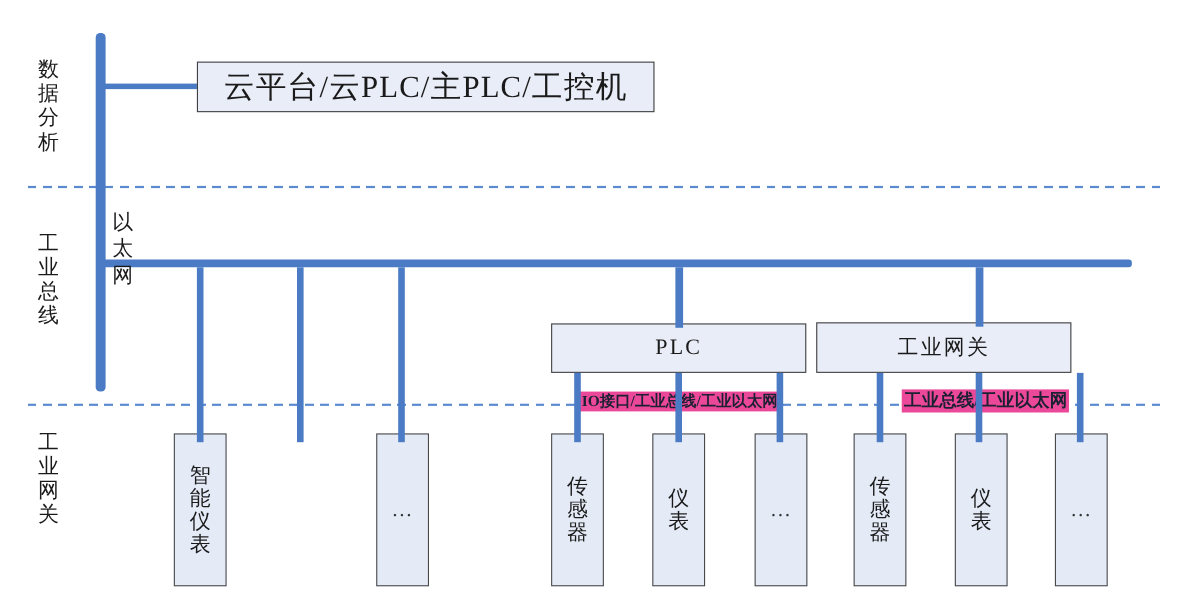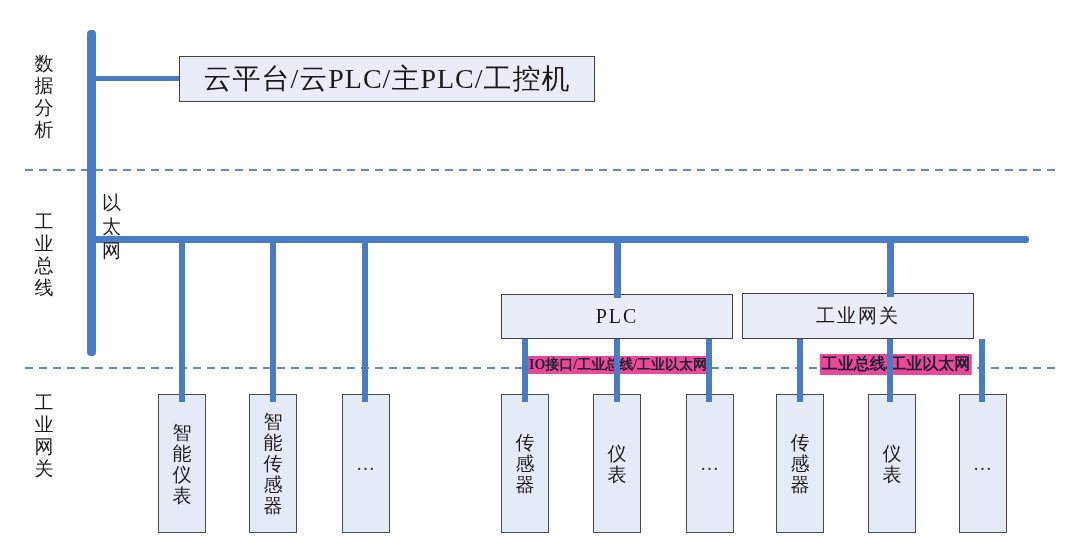--- a/index.html
+++ b/index.html
@@ -89,23 +89,20 @@
   <div class="vline drop" style="left:614px;top:339px;height:63px;"></div>
   <div class="vline drop" style="left:706px;top:339px;height:63px;"></div>
 
   <div class="vline drop" style="left:797px;top:339px;height:63px;"></div>
   <div class="vline drop" style="left:887px;top:339px;height:63px;"></div>
   <div class="vline drop" style="left:979px;top:339px;height:63px;"></div>
 
   <div class="node devbox" style="left:158px;">
     <span class="vtext">智能仪表</span>
   </div>
-  <div class="node devbox" style="left:249px;">
-    <span class="vtext">智能传感器</span>
-  </div>
   <div class="node devbox" style="left:342px;">
     <span class="dots">…</span>
   </div>
 
   <div class="node devbox" style="left:501px;">
     <span class="vtext">传感器</span>
   </div>
   <div class="node devbox" style="left:593px;">
     <span class="vtext">仪表</span>
   </div>

